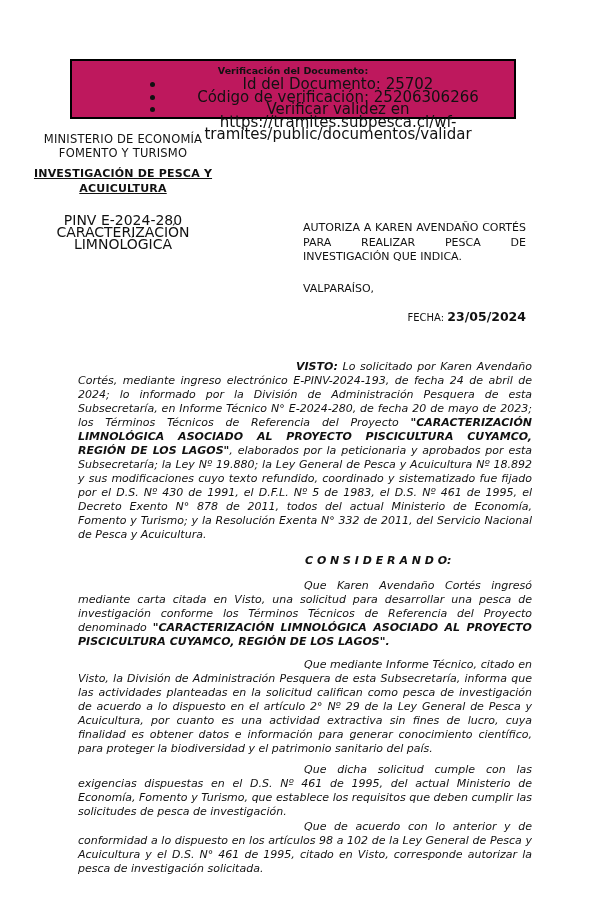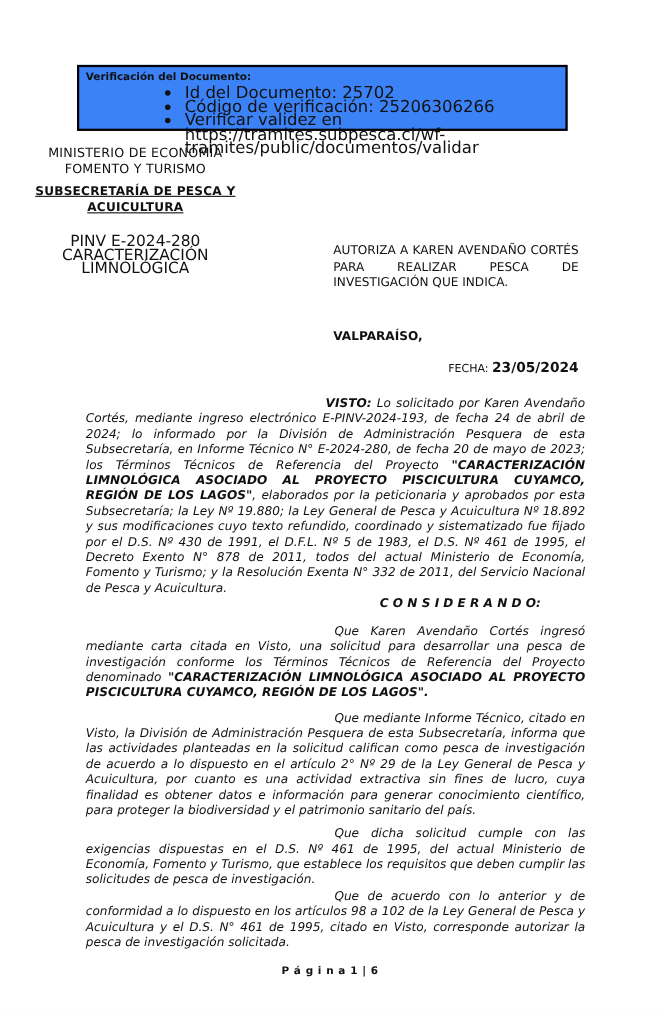--- a/index.html
+++ b/index.html
@@ -17,21 +17,22 @@
     overflow: hidden;
   }
   .b { font-weight: bold; }
 
   
   .verify-box {
     position: absolute; left: 70px; top: 59px;
     width: 446px; height: 60px;
     border: 2px solid #000;
     padding: 4px 6px 0 6px;
-    background: #3b82f6;
+    background: #be185d;
+    text-align: center;
   }
   .verify-title { font-size: 9.5px; font-weight: bold; line-height: 12px; }
   .verify-box ul {
     margin: 1px 0 0 0; padding-left: 88px;
     font-size: 15px; line-height: 12.5px;
   }
   .verify-box li { margin: 0; padding-left: 2px; }
 
   
   .letterhead {
@@ -44,39 +45,39 @@
     text-decoration: underline; line-height: 15px; letter-spacing: 0.2px;
   }
   .pinv { margin-top: 18px; font-size: 14px; line-height: 12px; }
 
   
   .header-right {
     position: absolute; left: 303px; top: 221px;
     width: 223px; font-size: 11px;
   }
   .subject { text-align: justify; line-height: 14.5px; }
-  .city { margin-top: 34px; font-weight: bold; }
+  .city { margin-top: 17px; }
   .rex { margin-top: 15px; font-size: 10px; }
   .fecha { margin-top: 14px; font-size: 10px; text-align: right; }
   .num { font-size: 12.5px; font-weight: bold; }
 
   
   .body-text {
     position: absolute; left: 78px; top: 360px;
     width: 454px;
     font-size: 11px; line-height: 14px;
     text-align: justify;
     font-style: italic;
   }
   .body-text p { margin: 0; }
   .visto { text-indent: 218px; }
   .considerando {
-    margin-top: 0; padding-left: 227px;
+    margin-top: 12px; padding-left: 227px;
     font-weight: bold; font-size: 11px; line-height: 14px;
-    text-align: center;
+    text-align: left;
   }
   .para { text-indent: 226px; }
   .m1 { margin-top: 11px !important; }
   .m2 { margin-top: 9px !important; }
   .m3 { margin-top: 7px !important; }
   .m4 { margin-top: 1px !important; }
 
   
   .footer {
     position: absolute; left: 0; top: 877px; width: 600px;
@@ -96,21 +97,21 @@
       <li>Código de verificación: 25206306266</li>
       <li>Verificar validez en https://tramites.subpesca.cl/wf-tramites/public/documentos/validar</li>
     </ul>
   </div>
 
   <div class="letterhead">
     <div class="ministry">
       <div>MINISTERIO DE ECONOMÍA</div>
       <div>FOMENTO Y TURISMO</div>
     </div>
-    <div class="subsec">SUBSECRETARÍA DE PESCA Y ACUICULTURA</div>
+    <div class="subsec">INVESTIGACIÓN DE PESCA Y ACUICULTURA</div>
     <div class="pinv">PINV E-2024-280 CARACTERIZACIÓN LIMNOLÓGICA</div>
   </div>
 
   <div class="header-right">
     <div class="subject">AUTORIZA A KAREN AVENDAÑO CORTÉS PARA REALIZAR PESCA DE INVESTIGACIÓN QUE INDICA.</div>
     <div class="city">VALPARAÍSO,</div>
     <div class="fecha">
       <span>FECHA:</span>
       <span class="num">23/05/2024</span>
     </div>
@@ -118,15 +119,14 @@
 
   <div class="body-text">
     <p class="visto"><span class="b">VISTO:</span><span> Lo solicitado por Karen Avendaño Cortés, mediante ingreso electrónico E-PINV-2024-193, de fecha 24 de abril de 2024; lo informado por la División de Administración Pesquera de esta Subsecretaría, en Informe Técnico N° E-2024-280, de fecha 20 de mayo de 2023; los Términos Técnicos de Referencia del Proyecto </span><span class="b">"CARACTERIZACIÓN LIMNOLÓGICA ASOCIADO AL PROYECTO PISCICULTURA CUYAMCO, REGIÓN DE LOS LAGOS"</span><span>, elaborados por la peticionaria y aprobados por esta Subsecretaría; la Ley Nº 19.880; la Ley General de Pesca y Acuicultura Nº 18.892 y sus modificaciones cuyo texto refundido, coordinado y sistematizado fue fijado por el D.S. Nº 430 de 1991, el D.F.L. Nº 5 de 1983, el D.S. Nº 461 de 1995, el Decreto Exento N° 878 de 2011, todos del actual Ministerio de Economía, Fomento y Turismo; y la Resolución Exenta N° 332 de 2011, del Servicio Nacional de Pesca y Acuicultura.</span></p>
     <div class="considerando">C O N S I D E R A N D O:</div>
     <p class="para m1"><span>Que Karen Avendaño Cortés ingresó mediante carta citada en Visto, una solicitud para desarrollar una pesca de investigación conforme los Términos Técnicos de Referencia del Proyecto denominado </span><span class="b">"CARACTERIZACIÓN LIMNOLÓGICA ASOCIADO AL PROYECTO PISCICULTURA CUYAMCO, REGIÓN DE LOS LAGOS".</span></p>
     <p class="para m2"><span>Que mediante Informe Técnico, citado en Visto, la División de Administración Pesquera de esta Subsecretaría, informa que las actividades planteadas en la solicitud califican como pesca de investigación de acuerdo a lo dispuesto en el artículo 2° Nº 29 de la Ley General de Pesca y Acuicultura, por cuanto es una actividad extractiva sin fines de lucro, cuya finalidad es obtener datos e información para generar conocimiento científico, para proteger la biodiversidad y el patrimonio sanitario del país.</span></p>
     <p class="para m3"><span>Que dicha solicitud cumple con las exigencias dispuestas en el D.S. Nº 461 de 1995, del actual Ministerio de Economía, Fomento y Turismo, que establece los requisitos que deben cumplir las solicitudes de pesca de investigación.</span></p>
     <p class="para m4"><span>Que de acuerdo con lo anterior y de conformidad a lo dispuesto en los artículos 98 a 102 de la Ley General de Pesca y Acuicultura y el D.S. N° 461 de 1995, citado en Visto, corresponde autorizar la pesca de investigación solicitada.</span></p>
   </div>
 
-  <div class="footer">P á g i n a 1 | 6</div>
 
 </div>
 
 </body></html>

